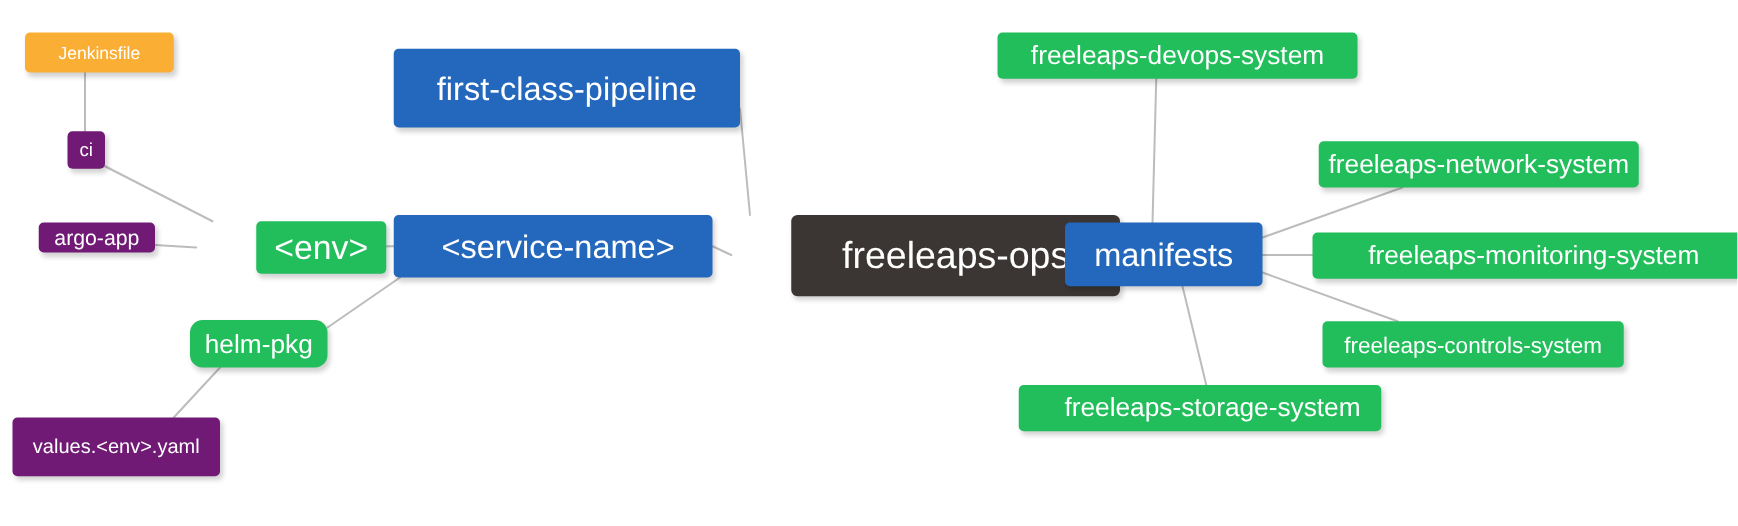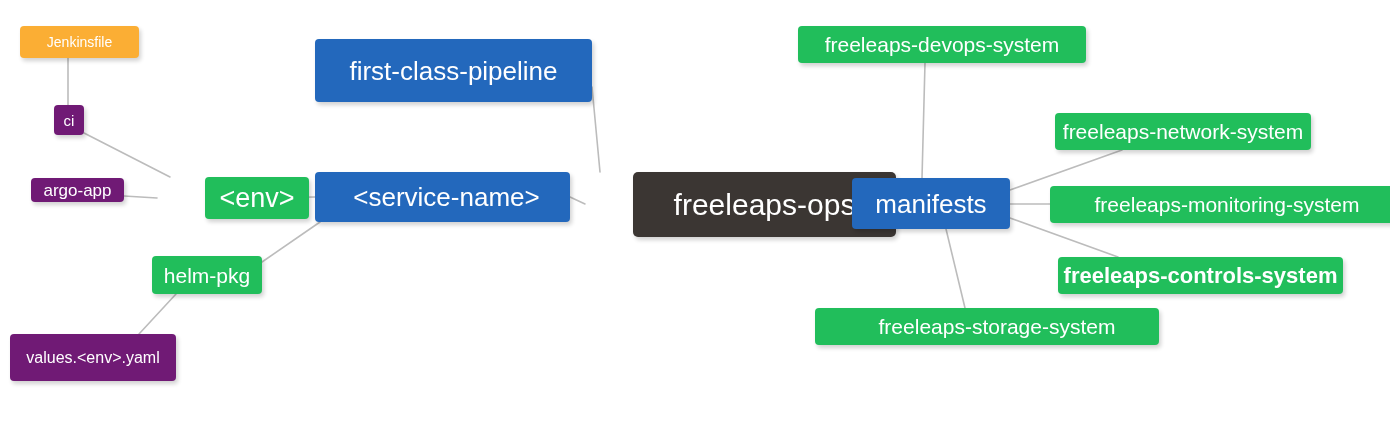--- a/index.html
+++ b/index.html
@@ -90,35 +90,35 @@
       </div>
       <div class="node red" style="left: 54px; top: 105px; width: 30px; height: 30px; font-size: 15px;">
         <span class="lbl">ci</span>
       </div>
       <div class="node orange" style="left: 20px; top: 26px; width: 119px; height: 32px; font-size: 14px;">
         <span class="lbl">Jenkinsfile</span>
       </div>
       <div class="node red" style="left: 31px; top: 178px; width: 93px; height: 24px; font-size: 17px;">
         <span class="lbl">argo-app</span>
       </div>
-      <div class="node green" style="left: 152px; top: 256px; width: 110px; height: 38px; font-size: 21px;">
+      <div class="node green" style="left: 152px; top: 256px; width: 110px; height: 38px; font-size: 21px; border-radius: 10px;">
         <span class="lbl">helm-pkg</span>
       </div>
       <div class="node red" style="left: 10px; top: 334px; width: 166px; height: 47px; font-size: 16px;">
         <span class="lbl">values.&lt;env&gt;.yaml</span>
       </div>
       <div class="node green" style="left: 798px; top: 26px; width: 288px; height: 37px; font-size: 21px;">
         <span class="lbl">freeleaps-devops-system</span>
       </div>
       <div class="node green" style="left: 1055px; top: 113px; width: 256px; height: 37px; font-size: 21px;">
         <span class="lbl">freeleaps-network-system</span>
       </div>
       <div class="node green" style="left: 1050px; top: 186px; width: 354px; height: 37px; font-size: 21px;">
         <span class="lbl">freeleaps-monitoring-system</span>
       </div>
-      <div class="node green" style="left: 1058px; top: 257px; width: 285px; height: 37px; font-size: 22px; font-weight: bold;">
+      <div class="node green" style="left: 1058px; top: 257px; width: 241px; height: 37px; font-size: 18px;">
         <span class="lbl">freeleaps-controls-system</span>
       </div>
-      <div class="node green" style="left: 815px; top: 308px; width: 344px; height: 37px; font-size: 21px; padding-left: 32px;">
+      <div class="node green" style="left: 815px; top: 308px; width: 290px; height: 37px; font-size: 21px; padding-left: 32px;">
         <span class="lbl">freeleaps-storage-system</span>
       </div>
     </div>
 </div>
 
 </body></html>

